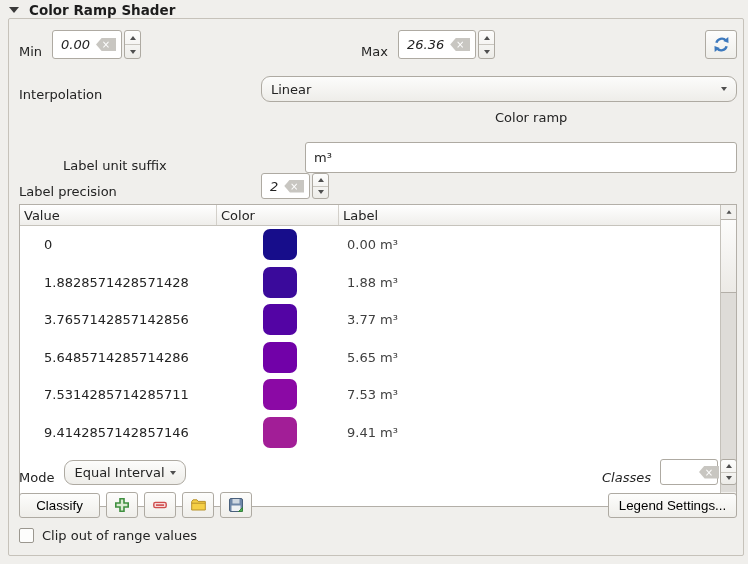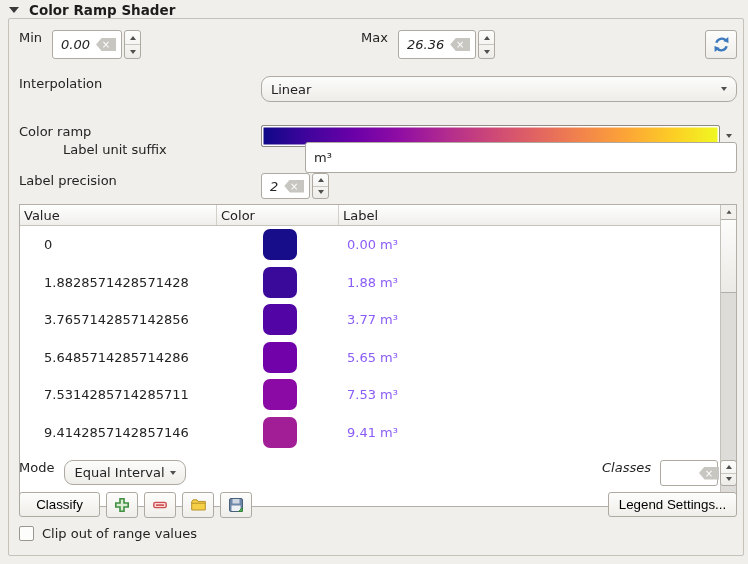--- a/index.html
+++ b/index.html
@@ -9,21 +9,21 @@
     font-family:"DejaVu Sans","Liberation Sans",sans-serif;
     font-size:13px; color:#232323; position:relative; overflow:hidden;
   }
 
   
   .group-title { position:absolute; left:9px; top:1px; height:17px; display:flex; align-items:center; gap:10px; }
   .group-title .txt { font-weight:bold; font-size:13.5px; color:#1c1c1c; }
   .tri-down { width:0; height:0; border-left:5px solid transparent; border-right:5px solid transparent; border-top:6px solid #3a3a3a; }
   .frame { position:absolute; left:8px; top:18px; right:4px; bottom:8px; border:1px solid #c6c2ba; border-radius:2px; }
 
-  .abs-row { position:absolute; left:10px; right:6px; display:flex; align-items:flex-start; }
+  .abs-row { position:absolute; left:10px; right:6px; display:flex; align-items:flex-end; }
 
   
   .field { background:#fff; border:1px solid #aeaaa2; border-radius:3px; display:flex; align-items:center; padding:0 5px 0 8px; height:100%; }
   .field .val { flex:1; white-space:nowrap; overflow:hidden; }
   .clear-ic { width:20px; height:13px; background:#c8c6c1; clip-path:polygon(28% 0,100% 0,100% 100%,28% 100%,0 50%); color:#fff; font-size:10px; line-height:13px; text-align:center; flex:0 0 20px; margin-left:6px; }
   .spinner { width:17px; height:100%; margin-left:2px; border:1px solid #aeaaa2; border-radius:3px; background:linear-gradient(#fdfdfc,#edece8); display:flex; flex-direction:column; flex:0 0 17px; }
   .spinner .sp { flex:1; display:flex; align-items:center; justify-content:center; }
   .spinner .sp:first-child { border-bottom:1px solid #c9c6bf; }
   .t-up { width:0; height:0; border-left:3.5px solid transparent; border-right:3.5px solid transparent; border-bottom:4.5px solid #4f4f4f; }
   .t-dn { width:0; height:0; border-left:3.5px solid transparent; border-right:3.5px solid transparent; border-top:4.5px solid #4f4f4f; }
@@ -43,21 +43,21 @@
   .tbl { position:absolute; left:10px; right:6px; top:185px; height:303px; border:1px solid #b3afa8; background:#fff; display:flex; }
   .tbl-main { flex:1; display:flex; flex-direction:column; overflow:hidden; }
   .thead { height:21px; flex:0 0 21px; display:flex; background:linear-gradient(#ffffff,#efeeeb); border-bottom:1px solid #c6c3bc; align-items:center; }
   .th { padding:0 6px 0 4px; height:100%; display:flex; align-items:center; }
   .th.c1 { width:197px; flex:0 0 197px; border-right:1px solid #d3d0ca; }
   .th.c2 { width:122px; flex:0 0 122px; border-right:1px solid #d3d0ca; }
   .th.c3 { flex:1; }
   .trow { height:37.5px; flex:0 0 37.5px; display:flex; align-items:center; background:#fff; }
   .td.c1 { width:197px; flex:0 0 197px; padding-left:24px; }
   .td.c2 { width:122px; flex:0 0 122px; display:flex; }
-  .td.c3 { flex:1; color:#8b5cf6; padding-left:8px; }
+  .td.c3 { flex:1; color:#404040; padding-left:8px; }
   .swatch { width:34px; height:31px; border-radius:7px; margin-left:46px; }
   .vscroll { width:16px; flex:0 0 16px; border-left:1px solid #c4c1ba; background:#dedcd8; display:flex; flex-direction:column; }
   .sbtn { height:14px; flex:0 0 14px; background:#f2f1ee; display:flex; align-items:center; justify-content:center; }
   .vthumb { height:74px; background:linear-gradient(#fcfcfb,#eceae6); border:1px solid #b3afa8; border-left:none; border-right:none; }
   .t-up.sm,.t-dn.sm { transform:scale(.85); }
 
   
   .mode-combo { width:122px; height:100%; flex:none; }
   .classes-field { width:58px; flex:0 0 58px; height:26px;padding-left:36px; }
   .classify-btn { width:81px; height:25px; }
@@ -122,21 +122,21 @@
     </div>
 
     <div class="abs-row" style="top:57px; height:26px;">
       <span class="form-label">Interpolation</span>
       <div class="combo">
         <span>Linear</span>
         <span class="arr t-dn"></span>
       </div>
     </div>
 
-    <div class="abs-row" style="top:105px; height:24px;">
+    <div class="abs-row" style="top:91px; height:24px;flex-direction:column;">
       <span class="form-label">Color ramp</span>
       <div class="ramp-widget">
         <div class="ramp-bar" id="ramp-bar" style="background: linear-gradient(90deg, rgb(13, 8, 135) 0%, rgb(65, 4, 157) 10%, rgb(106, 0, 168) 20%, rgb(143, 13, 164) 30%, rgb(177, 42, 144) 40%, rgb(204, 71, 120) 50%, rgb(225, 100, 98) 60%, rgb(242, 132, 75) 70%, rgb(252, 166, 54) 80%, rgb(252, 206, 37) 90%, rgb(240, 249, 33) 100%);"></div>
         <span class="ramp-arrow">
             <span class="t-dn"></span>
           </span>
       </div>
     </div>
 
     <div class="abs-row" style="top:123px; height:31px;margin-left:44px;">

